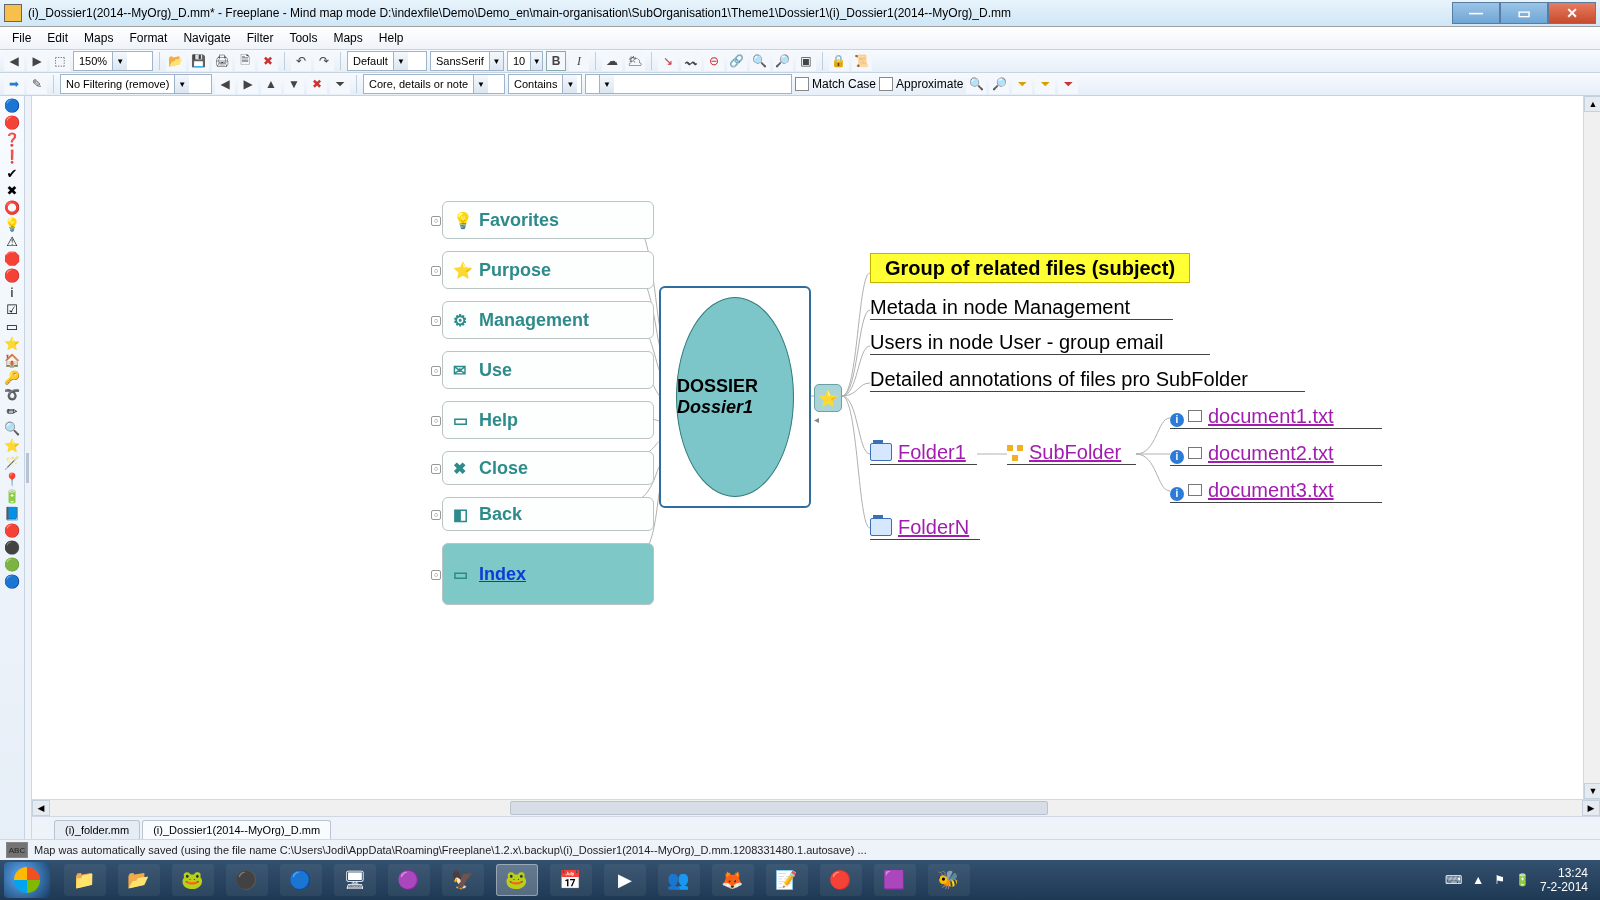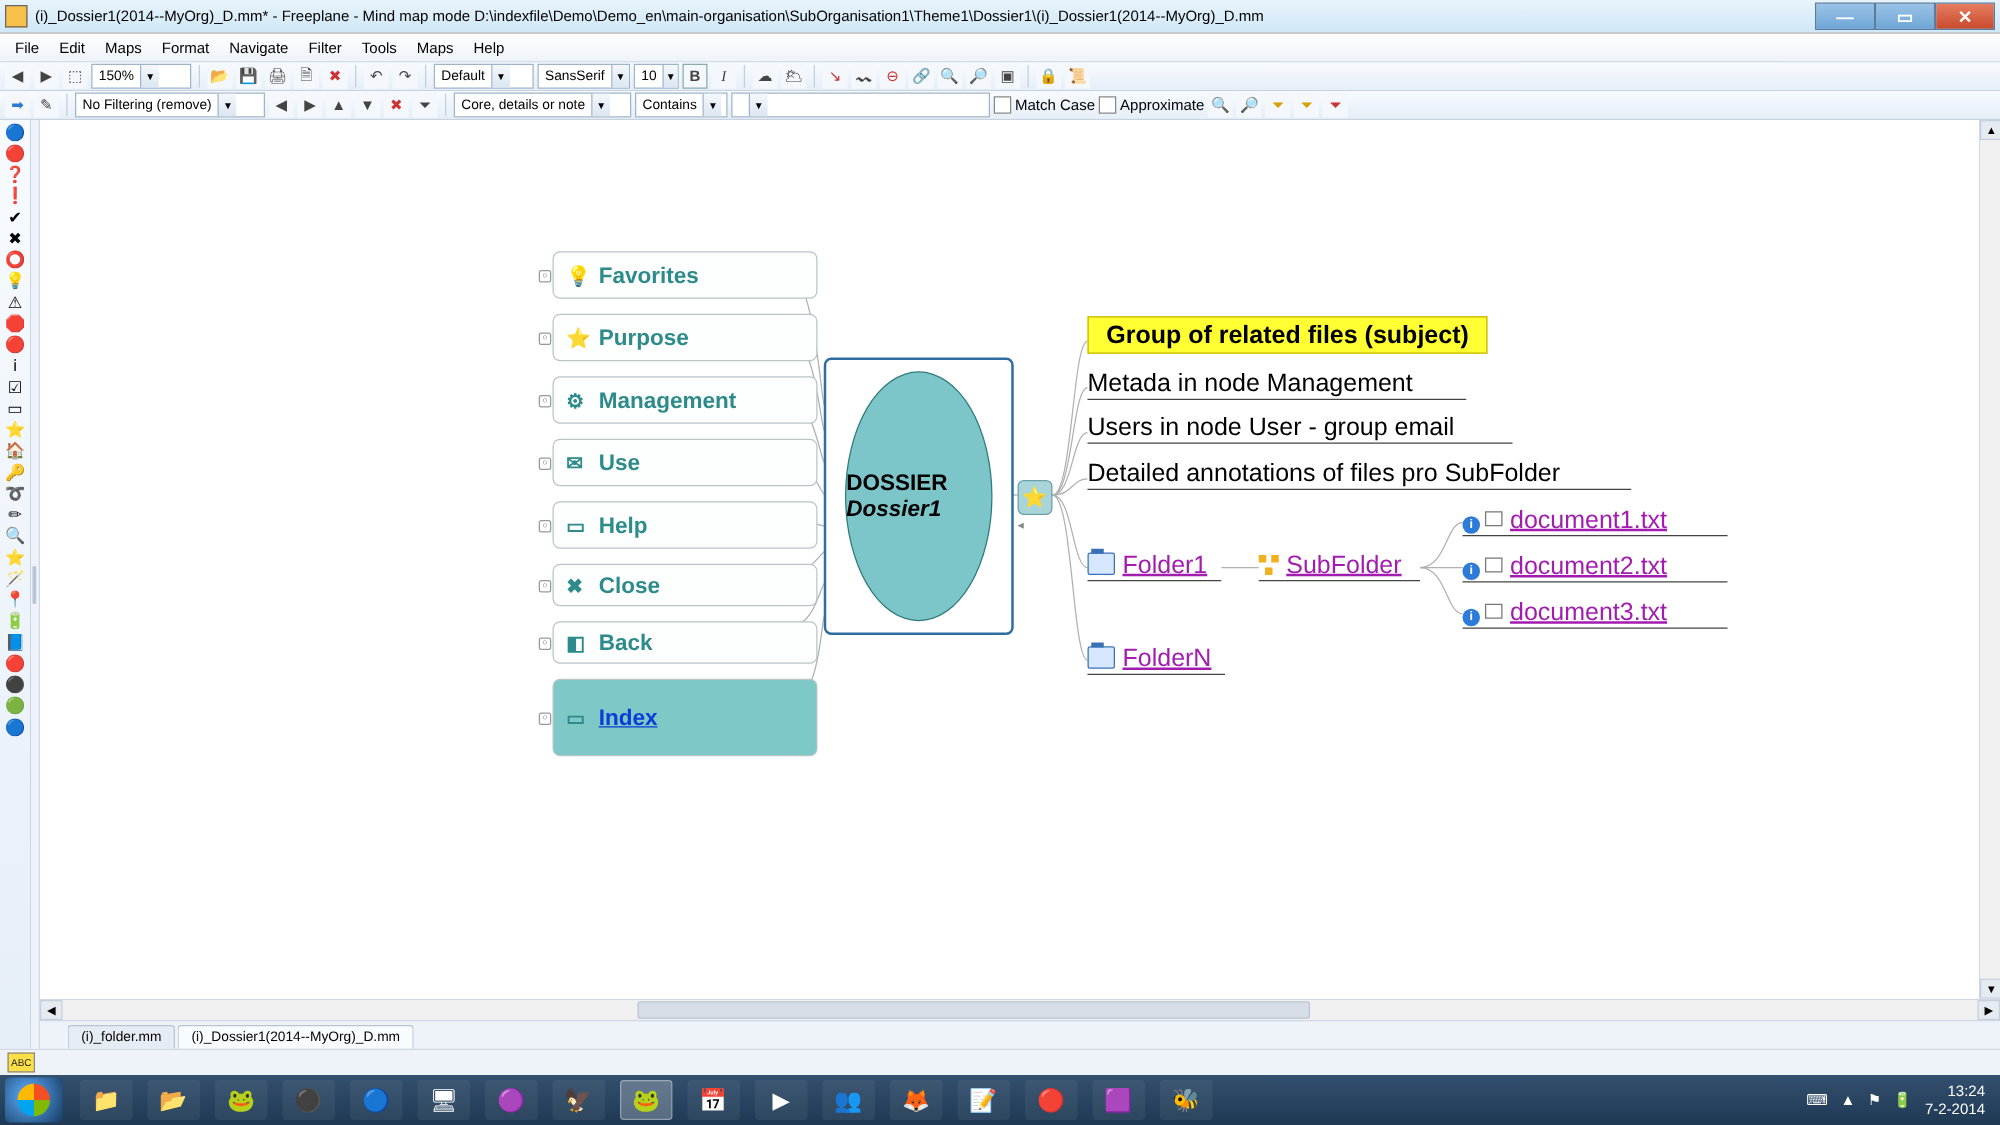--- a/index.html
+++ b/index.html
@@ -66,21 +66,21 @@
   .hscroll .thumb{position:absolute;left:30%;top:1px;width:35%;height:12px;background:#d6dde6;border:1px solid #bac4d1;border-radius:2px;}
   .hscroll .arrow, .vscroll .arrow{width:16px;height:14px;background:#e6ebf2;border:1px solid #c6d0dd;font-size:9px;display:flex;align-items:center;justify-content:center;}
   .vscroll{width:16px;background:#f0f0f0;border-left:1px solid #d0d8e3;display:flex;flex-direction:column;}
   .vscroll .track{flex:1;}
   
   .tabs{height:22px;background:#eef3f9;border-top:1px solid #d0d8e3;display:flex;align-items:end;padding-left:22px;}
   .tab{height:18px;padding:0 10px;border:1px solid #bac4d1;border-bottom:none;background:#f9fcff;font-size:11px;display:flex;align-items:center;margin-right:2px;border-radius:3px 3px 0 0;}
   .tab.inactive{background:#e6ecf4;}
   
   .status{height:20px;background:#eef3f9;border-top:1px solid #d0d8e3;font-size:11px;display:flex;align-items:center;padding:0 6px;color:#222;}
-  .status .abc{width:20px;height:14px;border:1px solid #888;font-size:8px;display:flex;align-items:center;justify-content:center;margin-right:6px;background:#fde047;}
+  .status .abc{width:20px;height:14px;border:1px solid #888;font-size:8px;display:flex;align-items:center;justify-content:center;margin-right:6px;background:#737373;}
   
   .taskbar{height:40px;background:linear-gradient(#33506e,#1f3954);display:flex;align-items:center;padding:0 4px;color:#fff;}
   .startbtn{width:46px;height:36px;border-radius:4px;background:radial-gradient(circle at 40% 40%,#5fb0ff,#163a60);display:flex;align-items:center;justify-content:center;margin-right:8px;}
   .orb{width:26px;height:26px;border-radius:50%;background:conic-gradient(#f25022 0 25%,#7fba00 0 50%,#00a4ef 0 75%,#ffb900 0 100%);}
   .tray{margin-left:auto;display:flex;align-items:center;gap:10px;padding-right:8px;}
   .clock{text-align:right;font-size:12px;line-height:14px;}
   .tbitem{width:42px;height:32px;margin:0 6px;background:rgba(255,255,255,0.06);border-radius:3px;display:flex;align-items:center;justify-content:center;font-size:18px;}
   .tbitem.active{background:rgba(255,255,255,0.25);box-shadow:inset 0 0 0 1px rgba(255,255,255,0.35);}
 </style>
 </head>
@@ -356,20 +356,21 @@
 
       <div class="tabs">
         <div class="tab inactive">(i)_folder.mm</div>
         <div class="tab">(i)_Dossier1(2014--MyOrg)_D.mm</div>
       </div>
     </div>
   </div>
 
   <div class="status">
     <span class="abc">ABC</span>
+    <span>Map was automatically saved (using the file name C:\Users\Jodi\AppData\Roaming\Freeplane\1.2.x\.backup\(i)_Dossier1(2014--MyOrg)_D.mm.1208331480.1.autosave) ...</span>
   </div>
 
   <div class="taskbar">
     <div class="startbtn">
         <div class="orb"></div>
       </div>
     <div id="tbitems" style="display:flex">
         <div class="tbitem">📁</div>
         <div class="tbitem">📂</div>
         <div class="tbitem">🐸</div>

